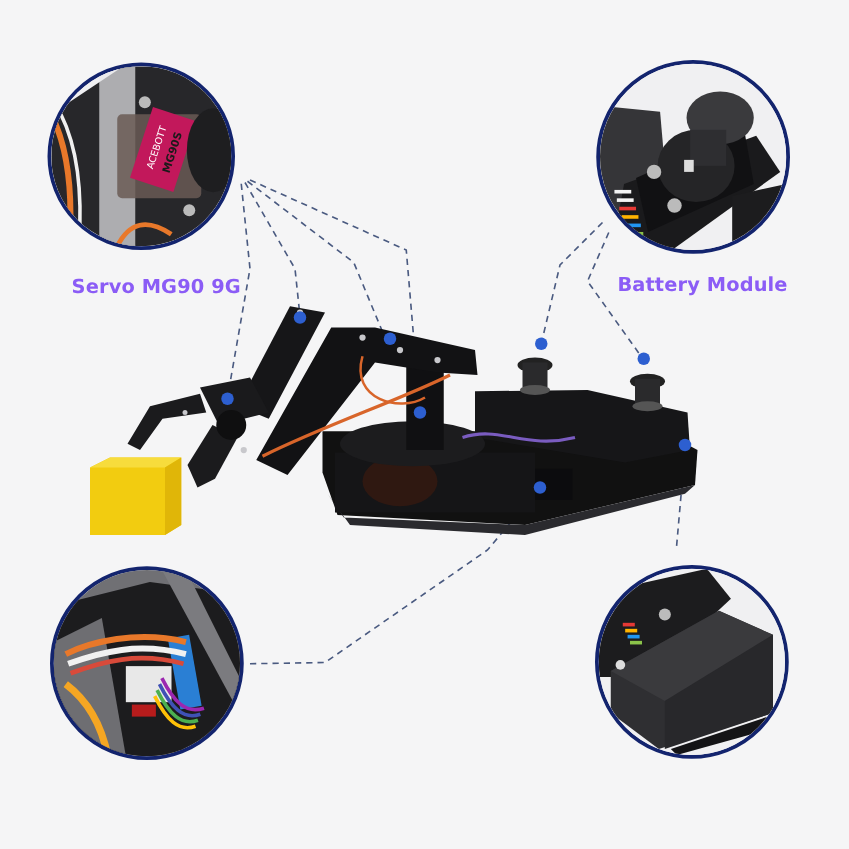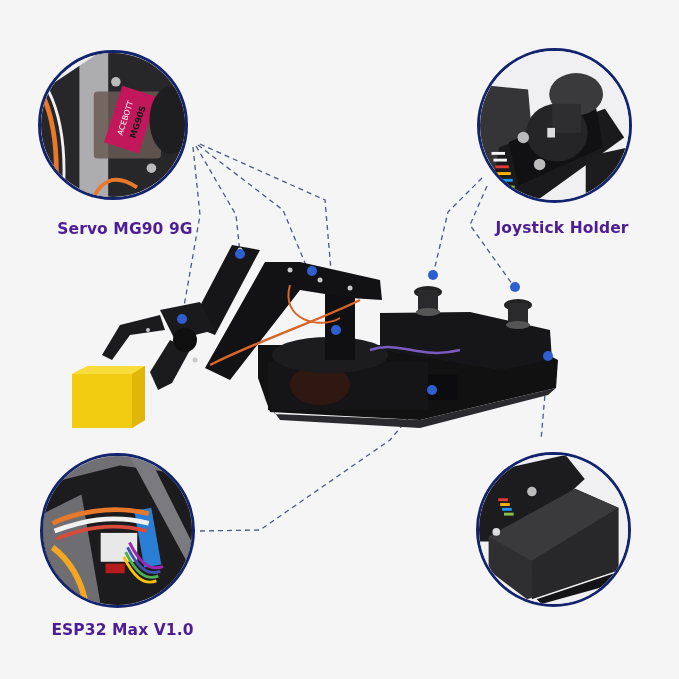--- a/index.html
+++ b/index.html
@@ -4,21 +4,21 @@
   <style>
     * { box-sizing: border-box; margin: 0; padding: 0; }
     html, body { width: 679px; height: 679px; overflow: hidden; background: #f5f5f6; }
     body { position: relative; font-family: "DejaVu Sans", "Liberation Sans", sans-serif; }
     .stage { position: absolute; left: 0; top: 0; width: 679px; height: 679px; background: #f5f5f6; }
     .callout {
       position: absolute; border-radius: 50%; overflow: hidden;
       border: 3px solid #13246e; background: #e9e9ec;
     }
     .label {
-      position: absolute; color: #4c1d95; font-weight: bold; font-size: 15.5px;
+      position: absolute; color: #8b5cf6; font-weight: bold; font-size: 15.5px;
       white-space: nowrap; text-align: center; letter-spacing: 0.1px;
     }
     svg.overlay { position: absolute; left: 0; top: 0; width: 679px; height: 679px; }
     .dot { position: absolute; width: 10px; height: 10px; border-radius: 50%; background: #2d5fd0; }
     .thumb-svg { width: 100%; height: 100%; display: block; }
   </style>
 </head>
 <body>
 
 <div class="stage">
@@ -136,21 +136,21 @@
         <rect x="12" y="105" width="14" height="3" fill="#f4f4f4"></rect>
         <rect x="14" y="112" width="14" height="3" fill="#f4f4f4"></rect>
         <rect x="16" y="119" width="14" height="3" fill="#e53935"></rect>
         <rect x="18" y="126" width="14" height="3" fill="#ffb300"></rect>
         <rect x="20" y="133" width="14" height="3" fill="#2196f3"></rect>
         <rect x="22" y="140" width="14" height="3" fill="#8bc34a"></rect>
       </g>
       <path d="M110 110 L155 100 L155 155 L110 155 Z" fill="#1c1c1e"></path>
     </svg>
   </div>
-  <div class="label" style="left:487px;top:219px;width:150px;">Joystick Holder</div>
+  <div class="label" style="left:487px;top:219px;width:150px;">Battery Module</div>
 
   <div class="callout" style="left:40px;top:453px;width:155px;height:155px;">
     <svg class="thumb-svg" viewBox="0 0 155 155">
       <rect width="155" height="155" fill="#707074"></rect>
       <path d="M0 30 L80 10 L155 20 L155 155 L0 155 Z" fill="#1c1c1e"></path>
       <path d="M90 0 L110 0 L155 90 L155 120 Z" fill="#7b7b7f"></path>
       <path d="M0 60 L40 40 L60 155 L0 155 Z" fill="#6e6e72"></path>
       <rect x="100" y="55" width="18" height="60" fill="#2a7fd4" transform="rotate(-10 109 85)"></rect>
       <path d="M10 70 C30 60, 70 50, 110 60" stroke="#e8782a" stroke-width="5" fill="none"></path>
       <path d="M12 78 C40 68, 70 60, 110 70" stroke="#f1f1f1" stroke-width="5" fill="none"></path>
@@ -159,21 +159,20 @@
       <g fill="none" stroke-width="3">
         <path d="M90 90 C100 110, 110 120, 125 115" stroke="#9c27b0"></path>
         <path d="M88 95 C98 115, 108 125, 122 120" stroke="#3f51b5"></path>
         <path d="M86 100 C96 120, 106 130, 120 125" stroke="#4caf50"></path>
         <path d="M84 105 C94 125, 104 135, 118 130" stroke="#ffc107"></path>
       </g>
       <path d="M10 95 C30 110, 40 130, 45 155" stroke="#f5a623" stroke-width="6" fill="none"></path>
       <rect x="65" y="112" width="20" height="10" fill="#b71c1c"></rect>
     </svg>
   </div>
-  <div class="label" style="left:40px;top:621px;width:165px;">ESP32 Max V1.0</div>
 
   <div class="callout" style="left:476px;top:452px;width:155px;height:155px;">
     <svg class="thumb-svg" viewBox="0 0 155 155">
       <rect width="155" height="155" fill="#f0f0f2"></rect>
       <path d="M0 20 L90 0 L110 25 L40 90 L0 90 Z" fill="#1c1c1e"></path>
       <path d="M10 85 L100 35 L145 55 L145 120 L50 150 L10 120 Z" fill="#2f2f32"></path>
       <path d="M10 85 L100 35 L145 55 L55 110 Z" fill="#3a3a3d"></path>
       <path d="M55 110 L145 55 L145 120 L55 150 Z" fill="#28282b"></path>
       <path d="M60 150 L150 120 L155 130 L65 155 Z" fill="#141416"></path>
       <g>

